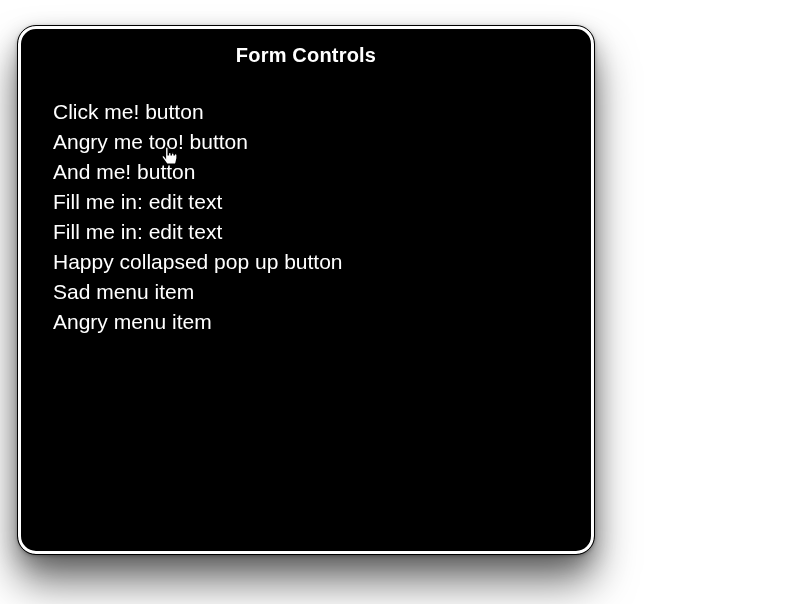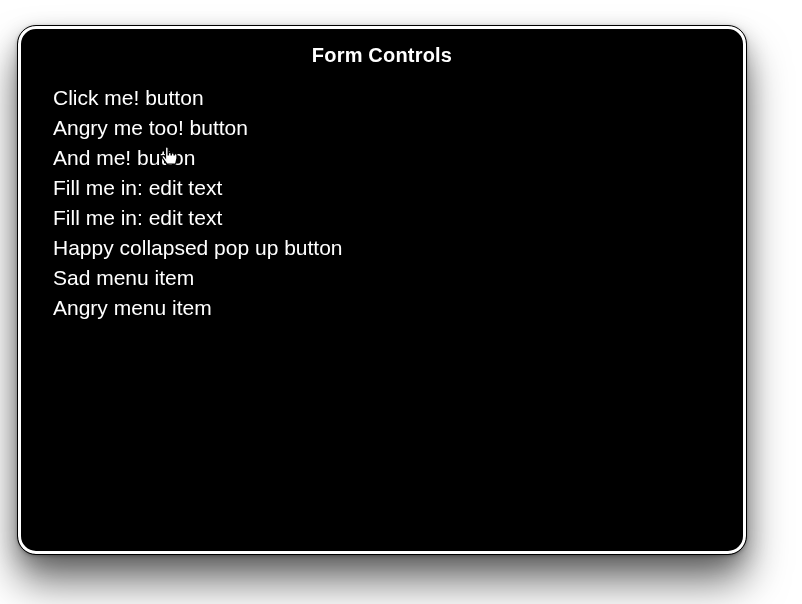--- a/index.html
+++ b/index.html
@@ -8,21 +8,21 @@
     height: 604px;
     background: #ffffff;
     overflow: hidden;
     position: relative;
     font-family: "Liberation Sans", sans-serif;
   }
   .caption-panel {
     position: absolute;
     left: 18px;
     top: 26px;
-    width: 728px;
+    width: 576px;
     height: 528px;
     background: #000000;
     border: 3px solid #ffffff;
     outline: 1px solid #000000;
     border-radius: 18px;
     box-shadow:
       0 28px 42px rgba(0,0,0,0.55),
       0 8px 22px rgba(0,0,0,0.25),
       0 1px 4px rgba(0,0,0,0.45);
     color: #ffffff;
@@ -30,21 +30,21 @@
   .panel-title {
     padding-top: 14px;
     text-align: center;
     font-size: 20px;
     font-weight: bold;
     line-height: 24px;
     letter-spacing: 0.2px;
   }
   .control-list {
     list-style: none;
-    margin-top: 16px;
+    margin-top: 30px;
     padding-left: 32px;
     font-size: 21px;
     line-height: 30px;
     font-weight: 400;
   }
   .control-list li {
     white-space: nowrap;
   }
   .cursor {
     position: absolute;

